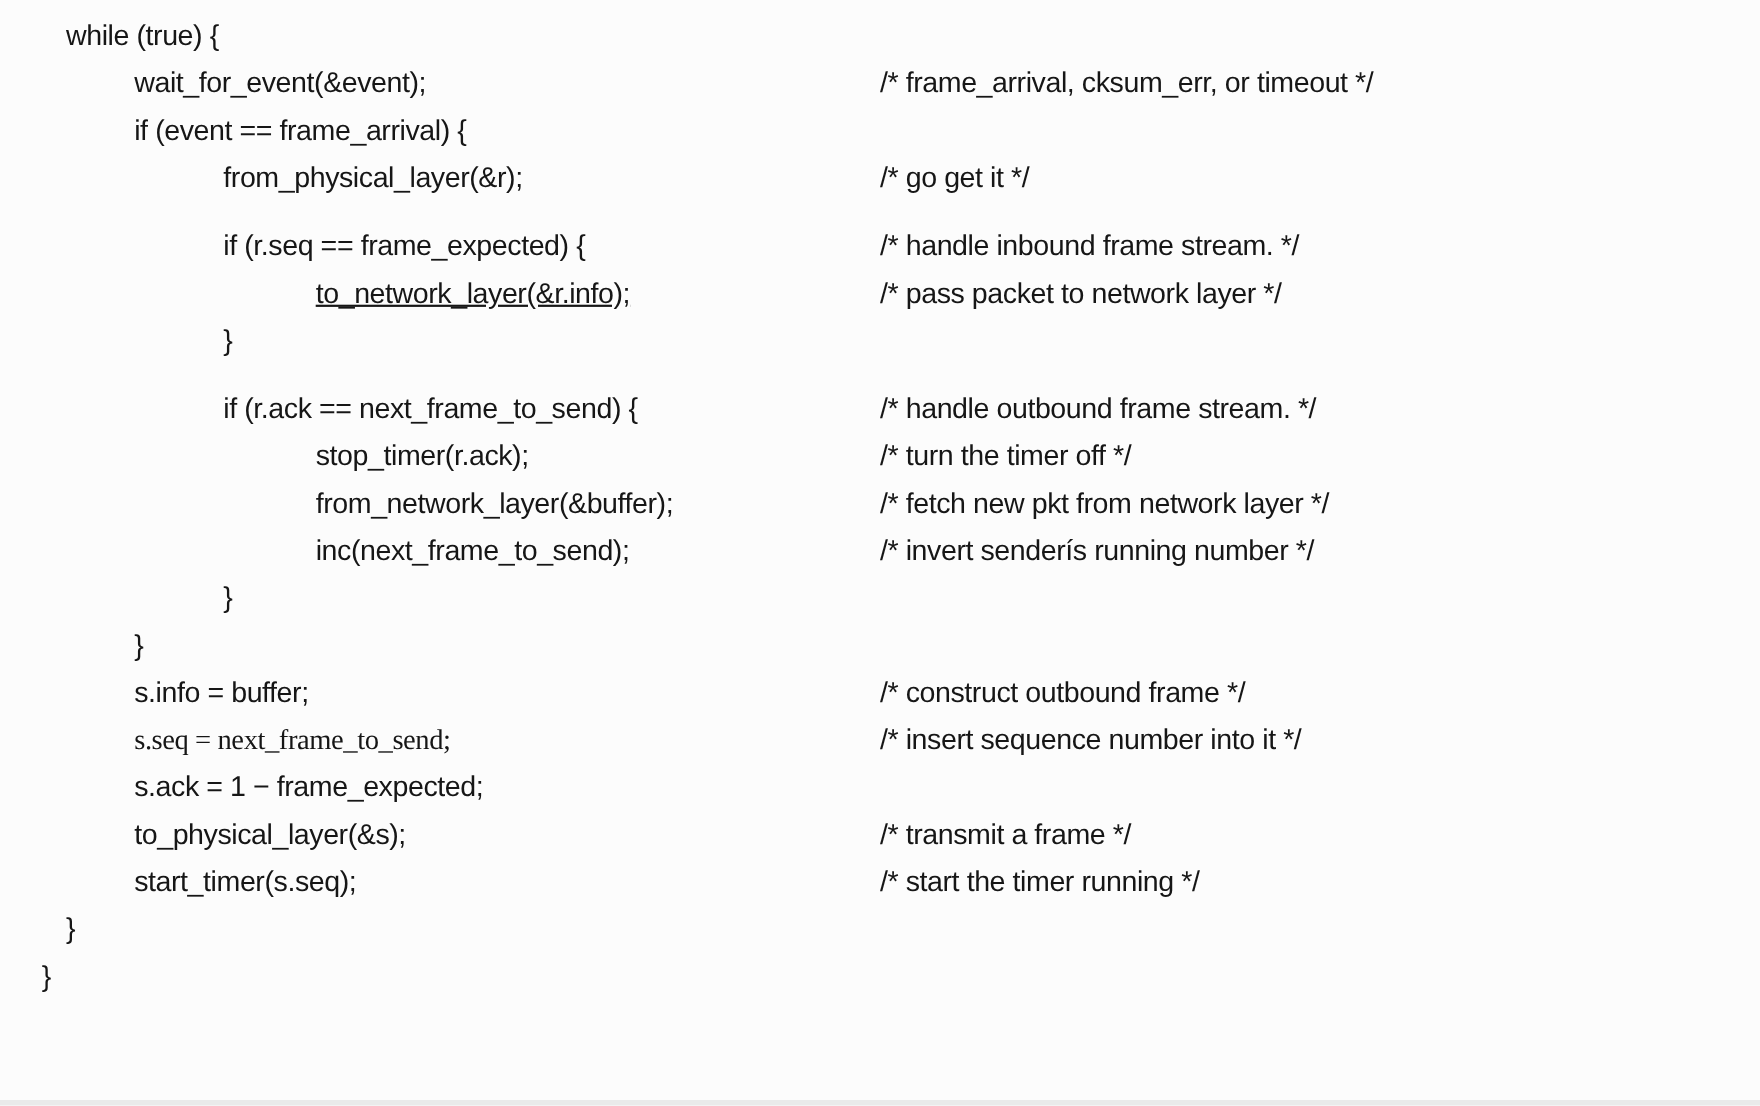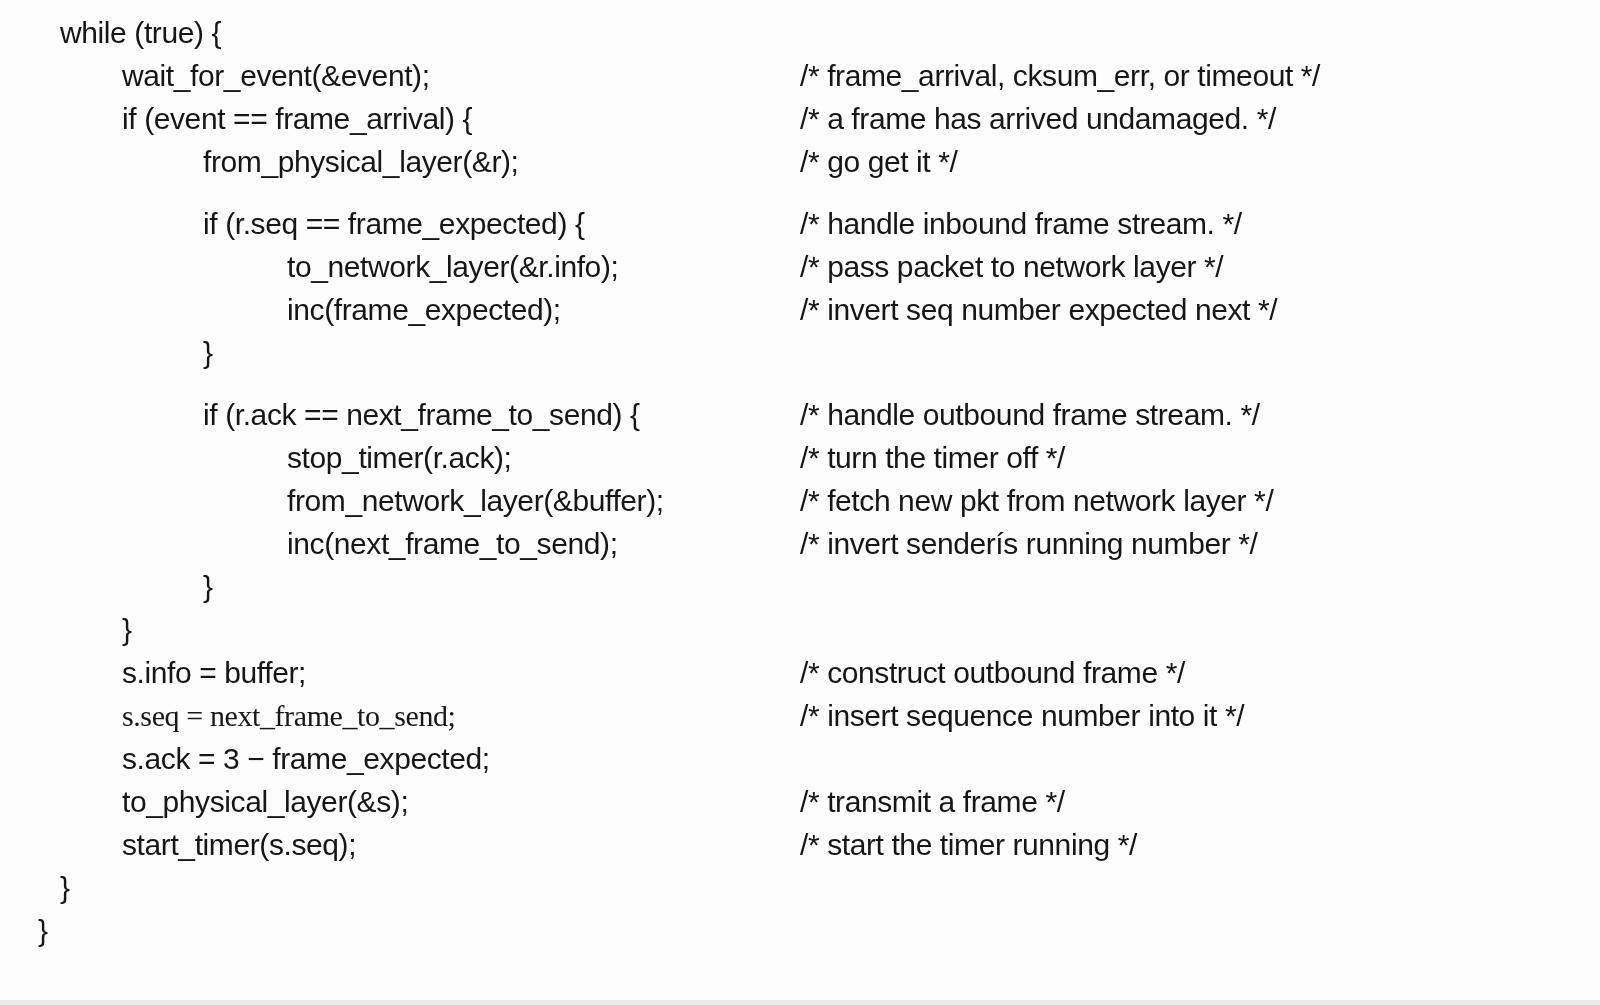--- a/index.html
+++ b/index.html
@@ -11,21 +11,21 @@
     height: 1005px;
     background: #fcfcfc;
     overflow: hidden;
     position: relative;
     font-family: "Liberation Sans", "DejaVu Sans", sans-serif;
     color: #161616;
   }
   .code-listing {
     position: relative;
     padding-top: 11px;
-    font-size: 30px;
+    font-size: 26px;
     letter-spacing: -0.4px;
   }
   .code-row {
     position: relative;
     height: 43px;
     line-height: 43px;
     white-space: pre;
   }
   .code-row.gap-before {
     margin-top: 19px;
@@ -47,33 +47,32 @@
     height: 5px;
     background: #eaeaea;
   }
 </style>
 </head>
 <body>
 
 <div class="code-listing">
     <div class="code-row"><span class="code" style="margin-left: 60px;">while (true) {</span></div>
     <div class="code-row"><span class="code" style="margin-left: 122px;">wait_for_event(&amp;event);</span><span class="comment">/* frame_arrival, cksum_err, or timeout */</span></div>
-    <div class="code-row"><span class="code" style="margin-left: 122px;">if (event == frame_arrival) {</span><span class="comment">/* a frame has arrived undamaged. */</span></div>
+    <div class="code-row"><span class="code" style="margin-left: 122px;">if (event == frame_arrival) {</span></div>
     <div class="code-row"><span class="code" style="margin-left: 203px;">from_physical_layer(&amp;r);</span><span class="comment">/* go get it */</span></div>
     <div class="code-row gap-before"><span class="code" style="margin-left: 203px;">if (r.seq == frame_expected) {</span><span class="comment">/* handle inbound frame stream. */</span></div>
-    <div class="code-row"><span class="code" style="margin-left: 287px;">to_network_layer(&amp;r.info);</span><span class="comment">/* pass packet to network layer */</span></div>
-    <div class="code-row"><span class="code" style="margin-left: 287px;">inc(frame_expected);</span><span class="comment">/* invert seq number expected next */</span></div>
+    <div class="code-row"><span class="code" style="margin-left: 287px; text-decoration: underline;">to_network_layer(&amp;r.info);</span><span class="comment">/* pass packet to network layer */</span></div>
     <div class="code-row"><span class="code" style="margin-left: 203px;">}</span></div>
     <div class="code-row gap-before"><span class="code" style="margin-left: 203px;">if (r.ack == next_frame_to_send) {</span><span class="comment">/* handle outbound frame stream. */</span></div>
     <div class="code-row"><span class="code" style="margin-left: 287px;">stop_timer(r.ack);</span><span class="comment">/* turn the timer off */</span></div>
     <div class="code-row"><span class="code" style="margin-left: 287px;">from_network_layer(&amp;buffer);</span><span class="comment">/* fetch new pkt from network layer */</span></div>
     <div class="code-row"><span class="code" style="margin-left: 287px;">inc(next_frame_to_send);</span><span class="comment">/* invert senderís running number */</span></div>
     <div class="code-row"><span class="code" style="margin-left: 203px;">}</span></div>
     <div class="code-row"><span class="code" style="margin-left: 122px;">}</span></div>
     <div class="code-row"><span class="code" style="margin-left: 122px;">s.info = buffer;</span><span class="comment">/* construct outbound frame */</span></div>
     <div class="code-row"><span class="code" style="margin-left: 122px; font-family: Liberation Serif, serif;">s.seq = next_frame_to_send;</span><span class="comment">/* insert sequence number into it */</span></div>
-    <div class="code-row"><span class="code" style="margin-left: 122px;">s.ack = 3 − frame_expected;</span></div>
+    <div class="code-row"><span class="code" style="margin-left: 122px;">s.ack = 1 − frame_expected;</span></div>
     <div class="code-row"><span class="code" style="margin-left: 122px;">to_physical_layer(&amp;s);</span><span class="comment">/* transmit a frame */</span></div>
     <div class="code-row"><span class="code" style="margin-left: 122px;">start_timer(s.seq);</span><span class="comment">/* start the timer running */</span></div>
     <div class="code-row"><span class="code" style="margin-left: 60px;">}</span></div>
     <div class="code-row"><span class="code" style="margin-left: 38px;">}</span></div>
   </div>
 <div class="scan-edge"></div>
 
 </body></html>

